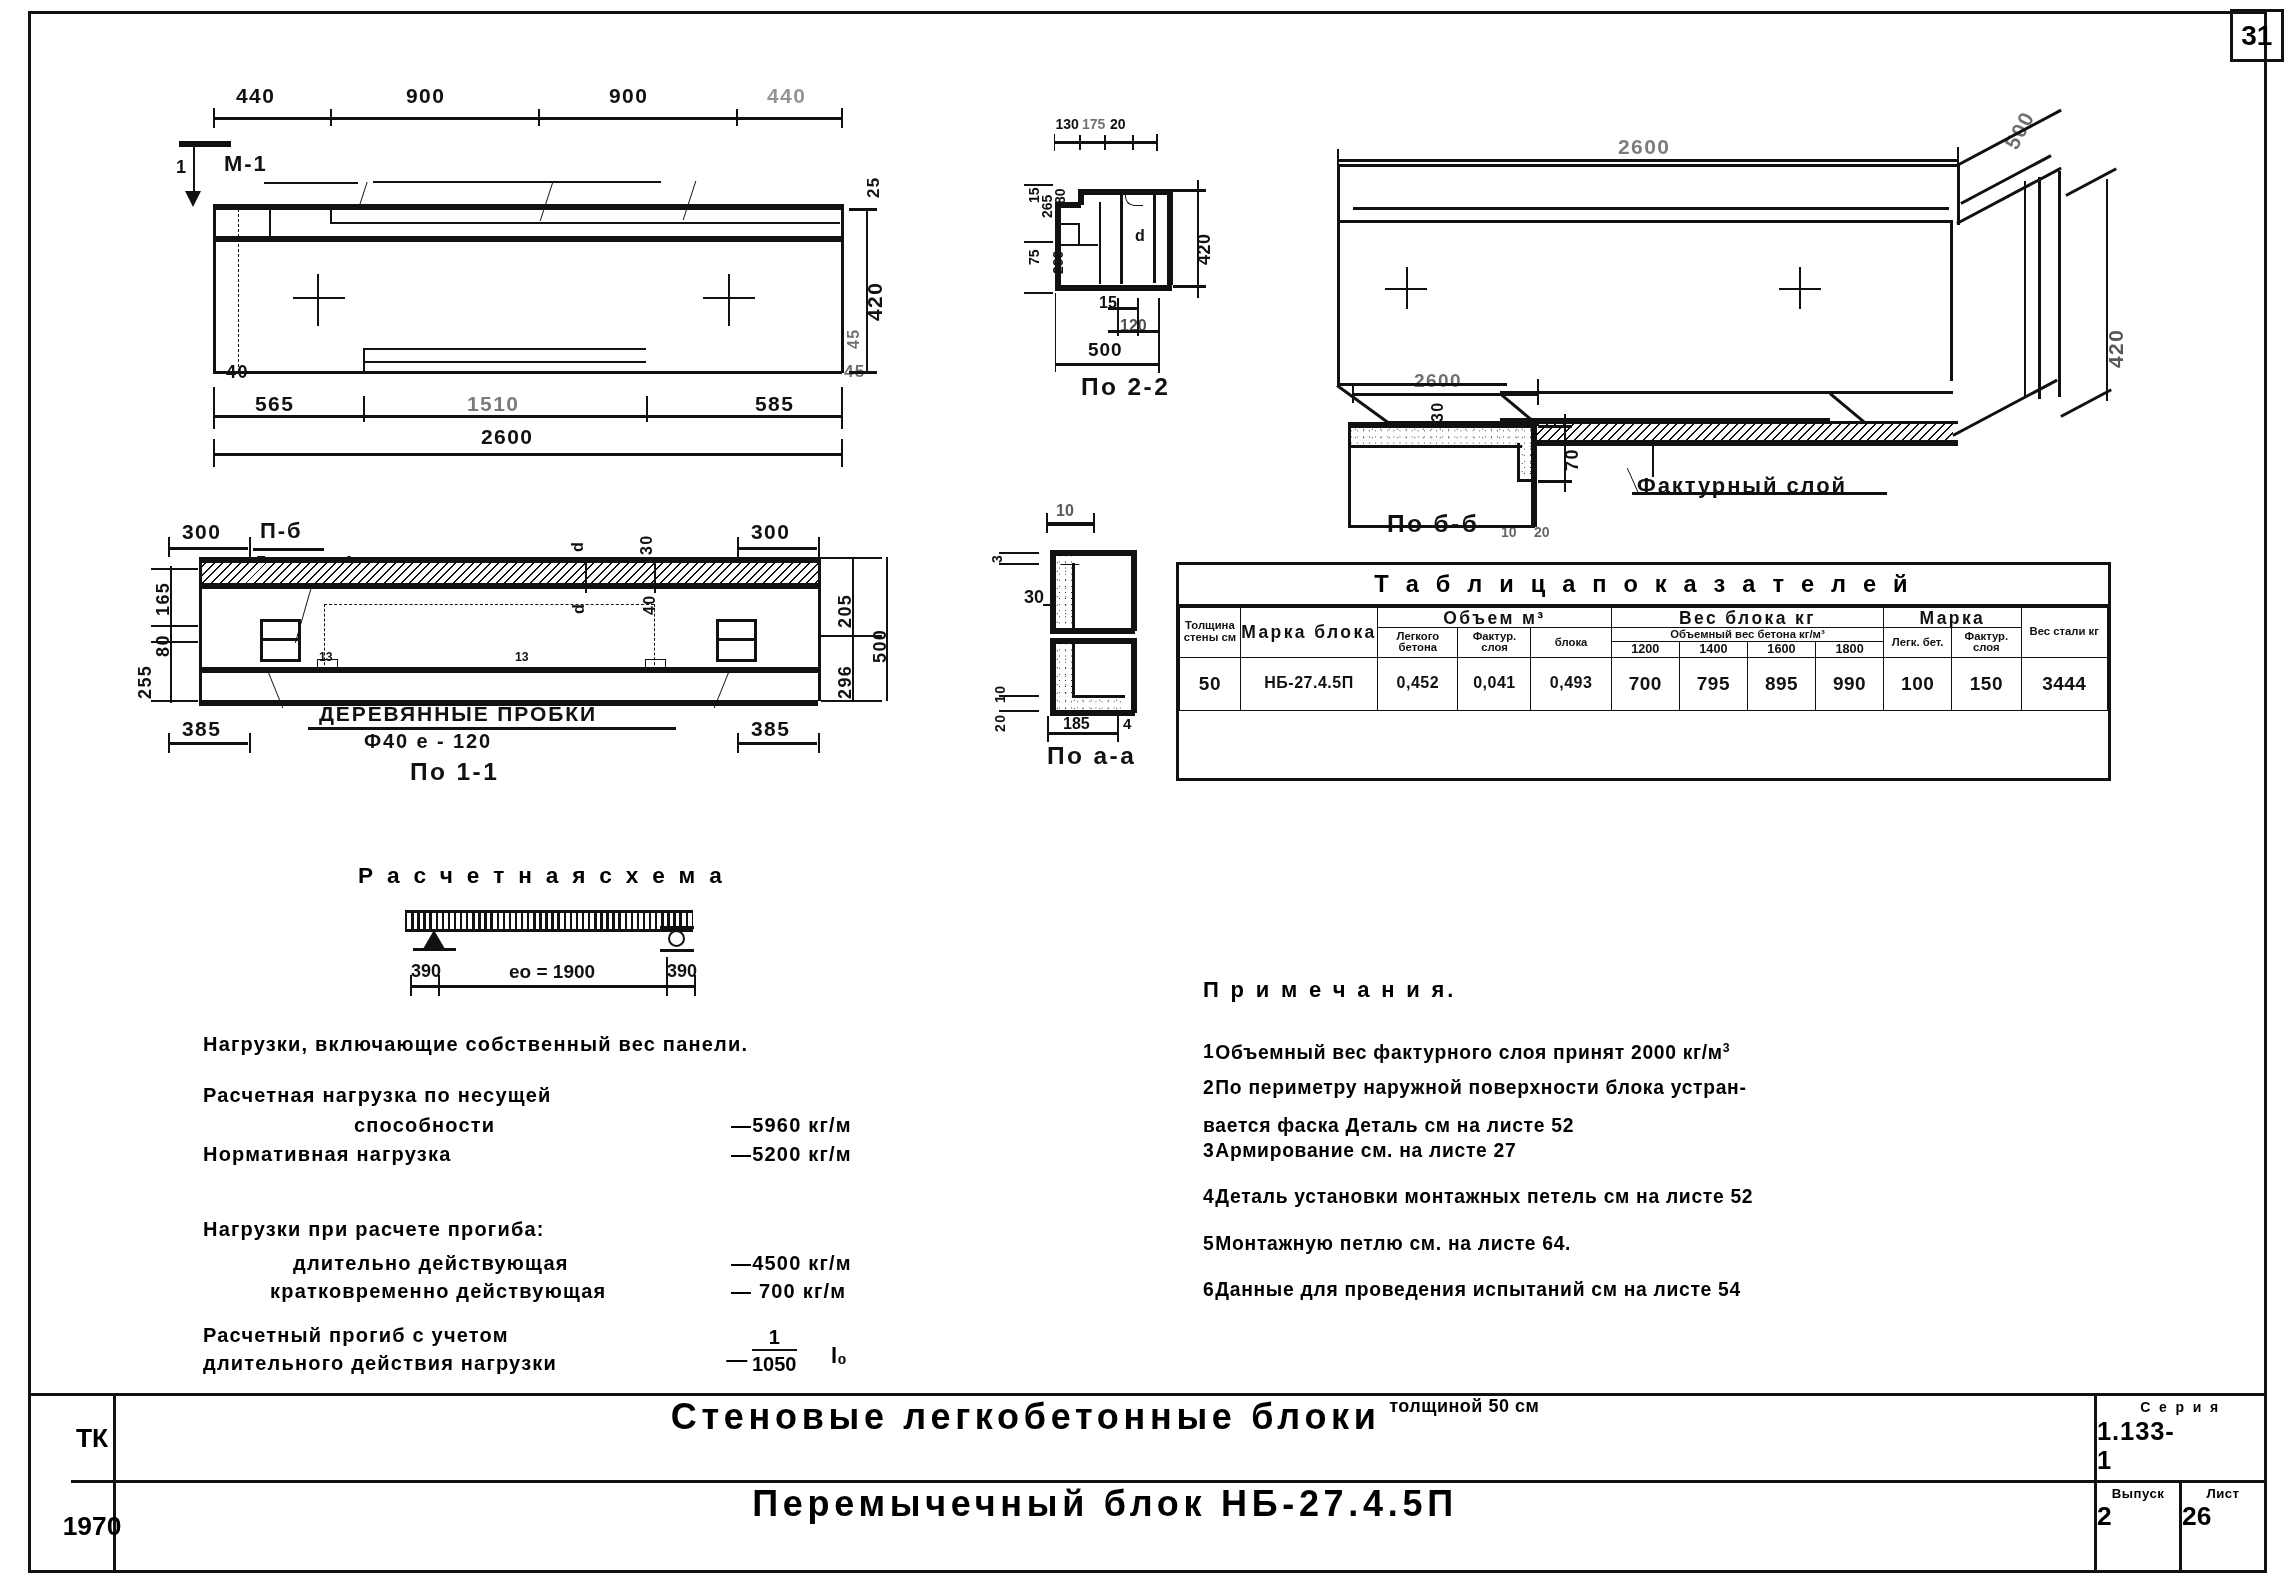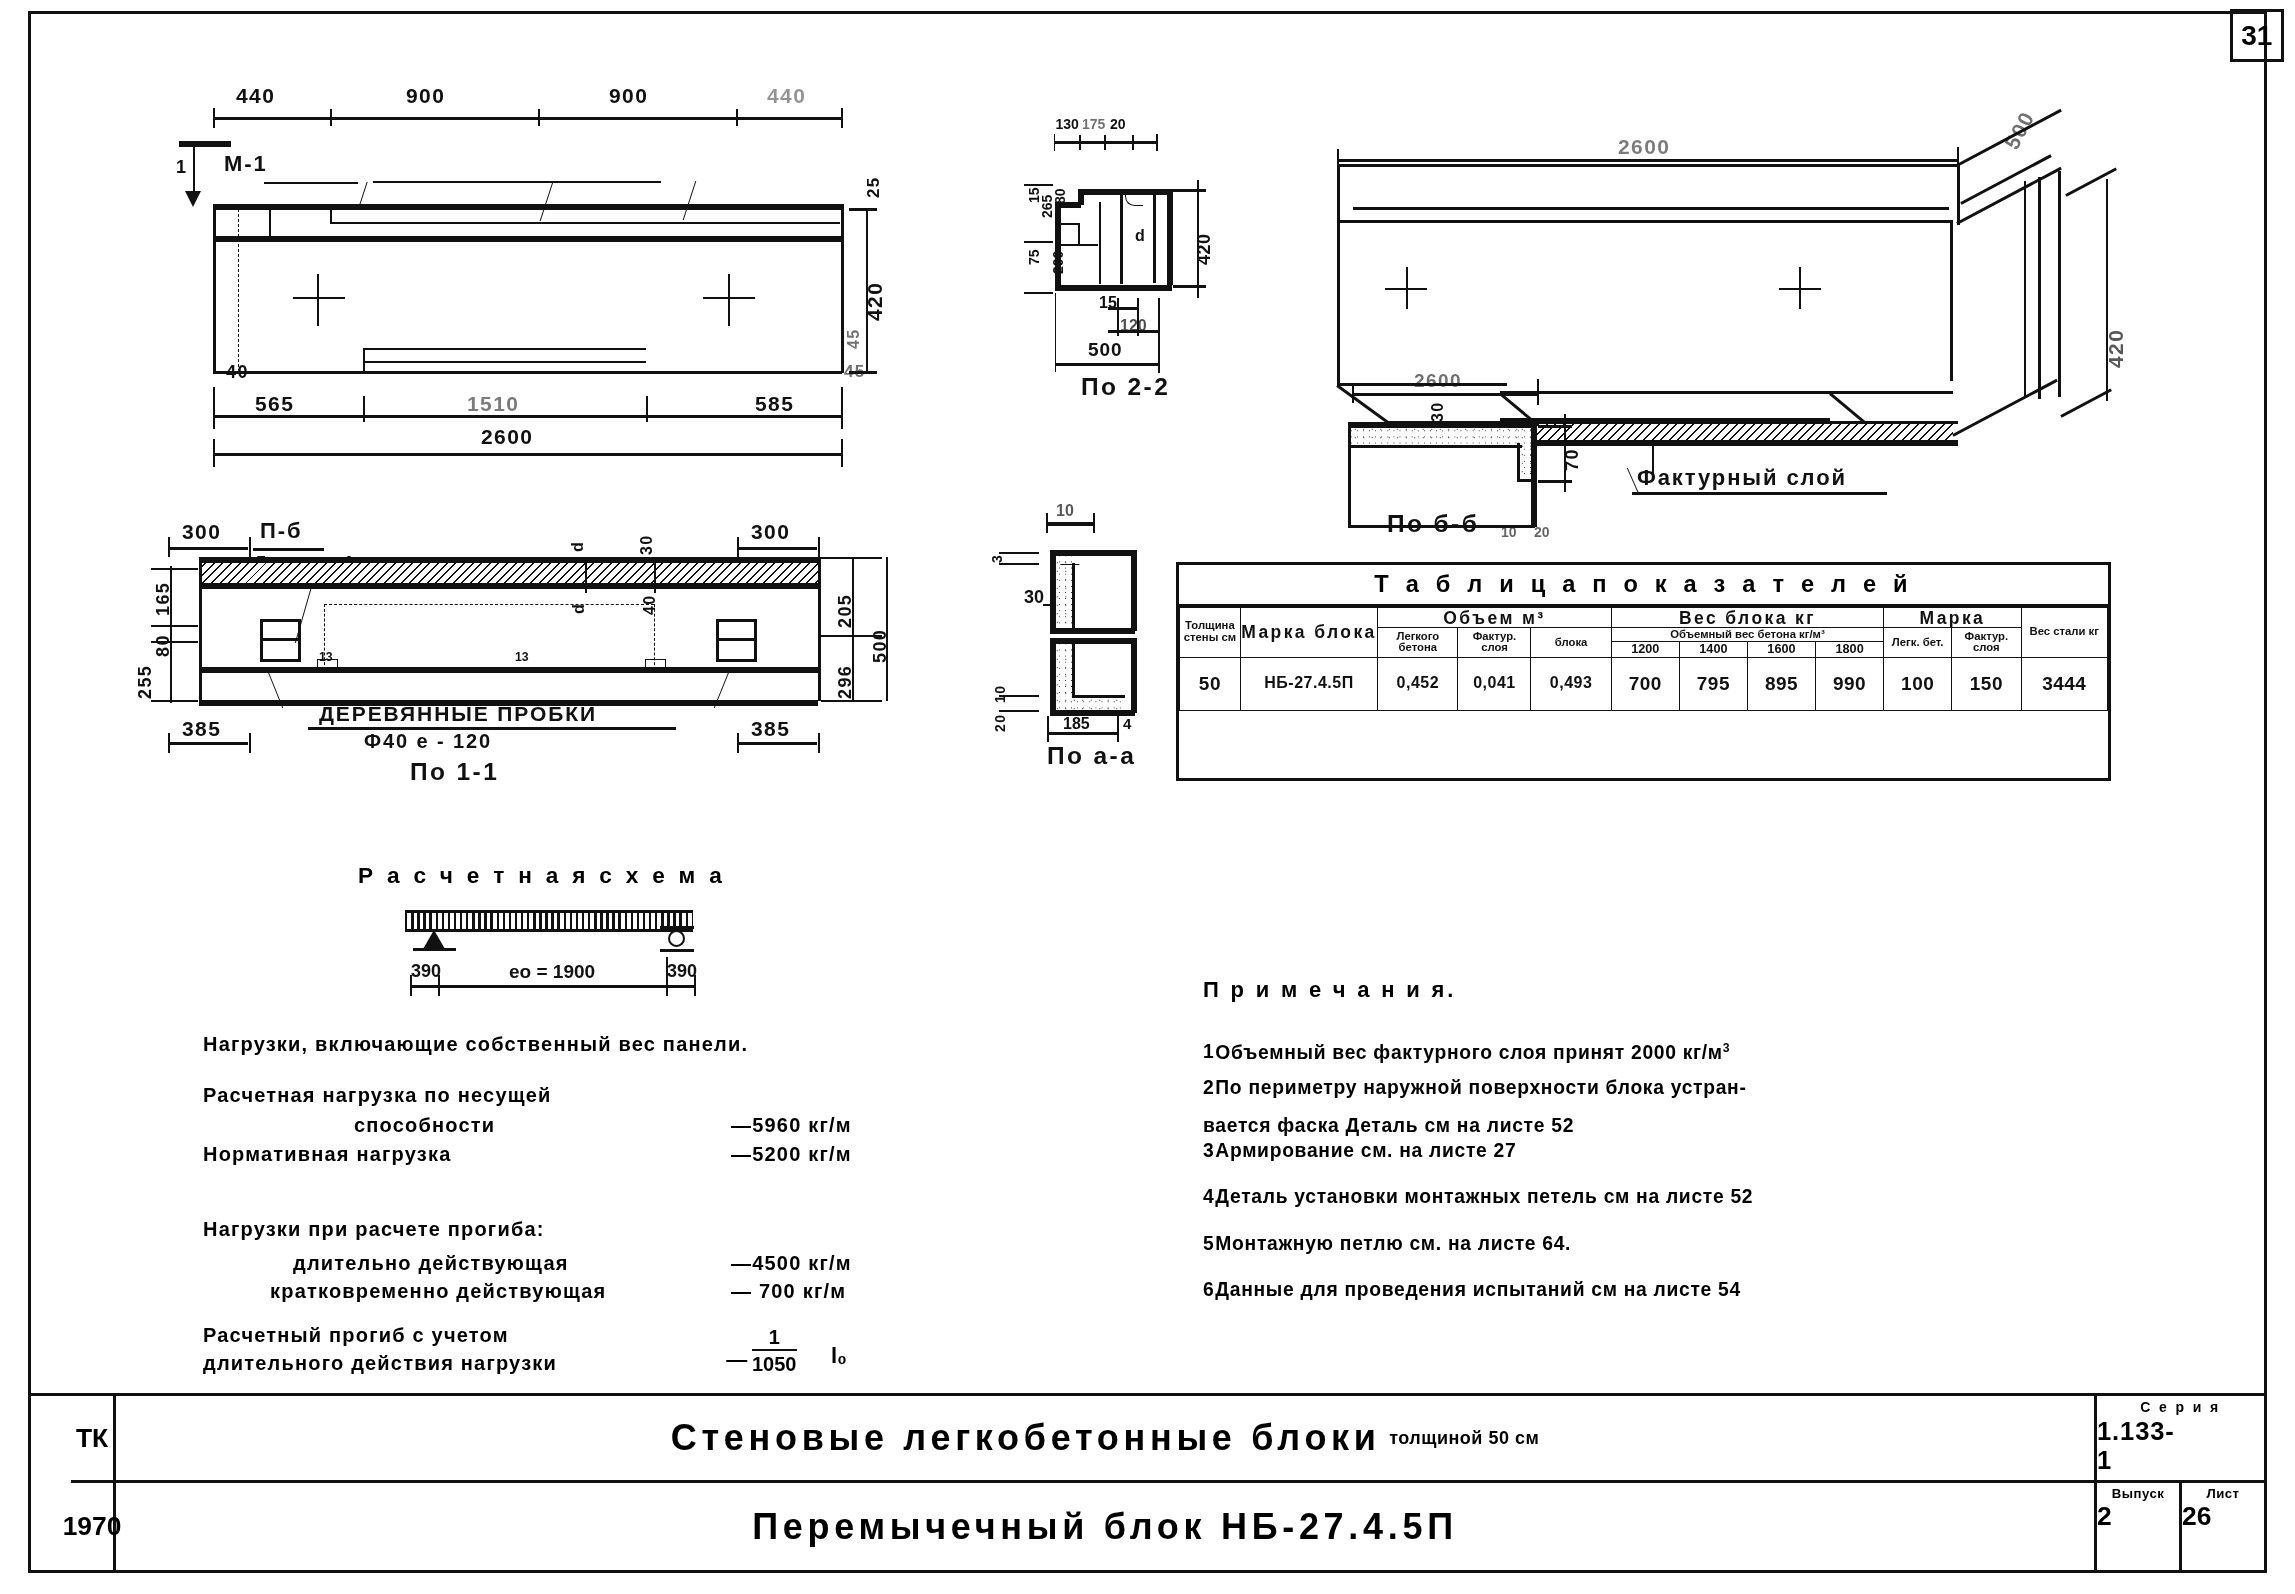--- a/index.html
+++ b/index.html
@@ -145,21 +145,21 @@
   #titleblock{
     position:absolute;left:28px;top:1393px;
     width:2239px;height:180px;
     border:3.3px solid #111;box-sizing:border-box;
     background:#fff;
   }
   #tb-left{position:absolute;left:0;top:0;width:85px;height:100%;border-right:3.3px solid #111;box-sizing:border-box;}
   #tb-left .cell{height:50%;display:flex;align-items:center;justify-content:center;font-weight:bold;font-size:26.4px;box-sizing:border-box;margin-left:40px;}
   #tb-left .cell.top{border-bottom:3.3px solid #111;}
   #tb-mid{position:absolute;left:85px;top:0;right:170px;height:100%;}
-  #tb-mid .cell{height:50%;display:flex;align-items:center;justify-content:center;box-sizing:border-box;}
+  #tb-mid .cell{height:50%;display:flex;align-items:flex-start;justify-content:center;box-sizing:border-box;}
   #tb-mid .cell.top{border-bottom:3.3px solid #111;}
   #tb-right{position:absolute;right:0;top:0;width:170px;height:100%;border-left:3.3px solid #111;box-sizing:border-box;}
   #tb-right .ser{height:50%;border-bottom:3.3px solid #111;box-sizing:border-box;text-align:center;padding-top:2.8px;}
   #tb-right .ser .k{font-size:14px;font-weight:bold;letter-spacing:2.4px;}
   #tb-right .ser .v{font-size:25.5px;font-weight:bold;letter-spacing:0.9px;margin-top:1.9px;}
   #tb-right .row2{height:50%;display:flex;}
   #tb-right .row2 .c{flex:1;text-align:center;box-sizing:border-box;padding-top:2.8px;}
   #tb-right .row2 .c.first{border-right:3.3px solid #111;}
   #tb-right .row2 .k{font-size:13.2px;font-weight:bold;letter-spacing:0.5px;}
   #tb-right .row2 .v{font-size:26.4px;font-weight:bold;}
@@ -351,21 +351,21 @@
     <div class="ln v" style="left:497px;top:182px;height:42px;"></div>
 
     <div class="abs ln h2" style="left:764px;top:109px;width:57px;transform:rotate(-28deg);transform-origin:left center;"></div>
     <div class="abs ln h2" style="left:759px;top:330px;width:57px;transform:rotate(-28deg);transform-origin:left center;"></div>
     <div class="ln v" style="left:804px;top:94px;height:222px;"></div>
     <div class="dimtxt rot" style="left:802px;top:283px;opacity:.7;">420</div>
 
     <div class="ln v" style="left:350px;top:356px;height:36px;"></div>
     <div class="abs" style="left:330px;top:383px;width:22px;height:23.6px;border-left:1.9px solid #111;transform:skewX(24deg);"></div>
     <div class="ln h2" style="left:330px;top:407px;width:255px;"></div>
-    <div class="lbl" style="left:335px;top:380px;">Фактурный слой</div>
+    <div class="lbl" style="left:335px;top:388px;">Фактурный слой</div>
   </div>
 
   <div class="abs" style="left:1312px;top:373px;width:330px;height:156px;">
 
     <div class="ln h2" style="left:40px;top:20px;width:185px;"></div>
     <div class="ln v" style="left:40px;top:10.4px;height:20px;"></div>
     <div class="ln v" style="left:225px;top:5.7px;height:26.4px;"></div>
     <div class="dimtxt" style="left:102px;top:-2.8px;font-size:19px;opacity:.6;">2600</div>
 
     <div class="dots" style="left:39px;top:52px;width:183px;height:21px;"></div>

